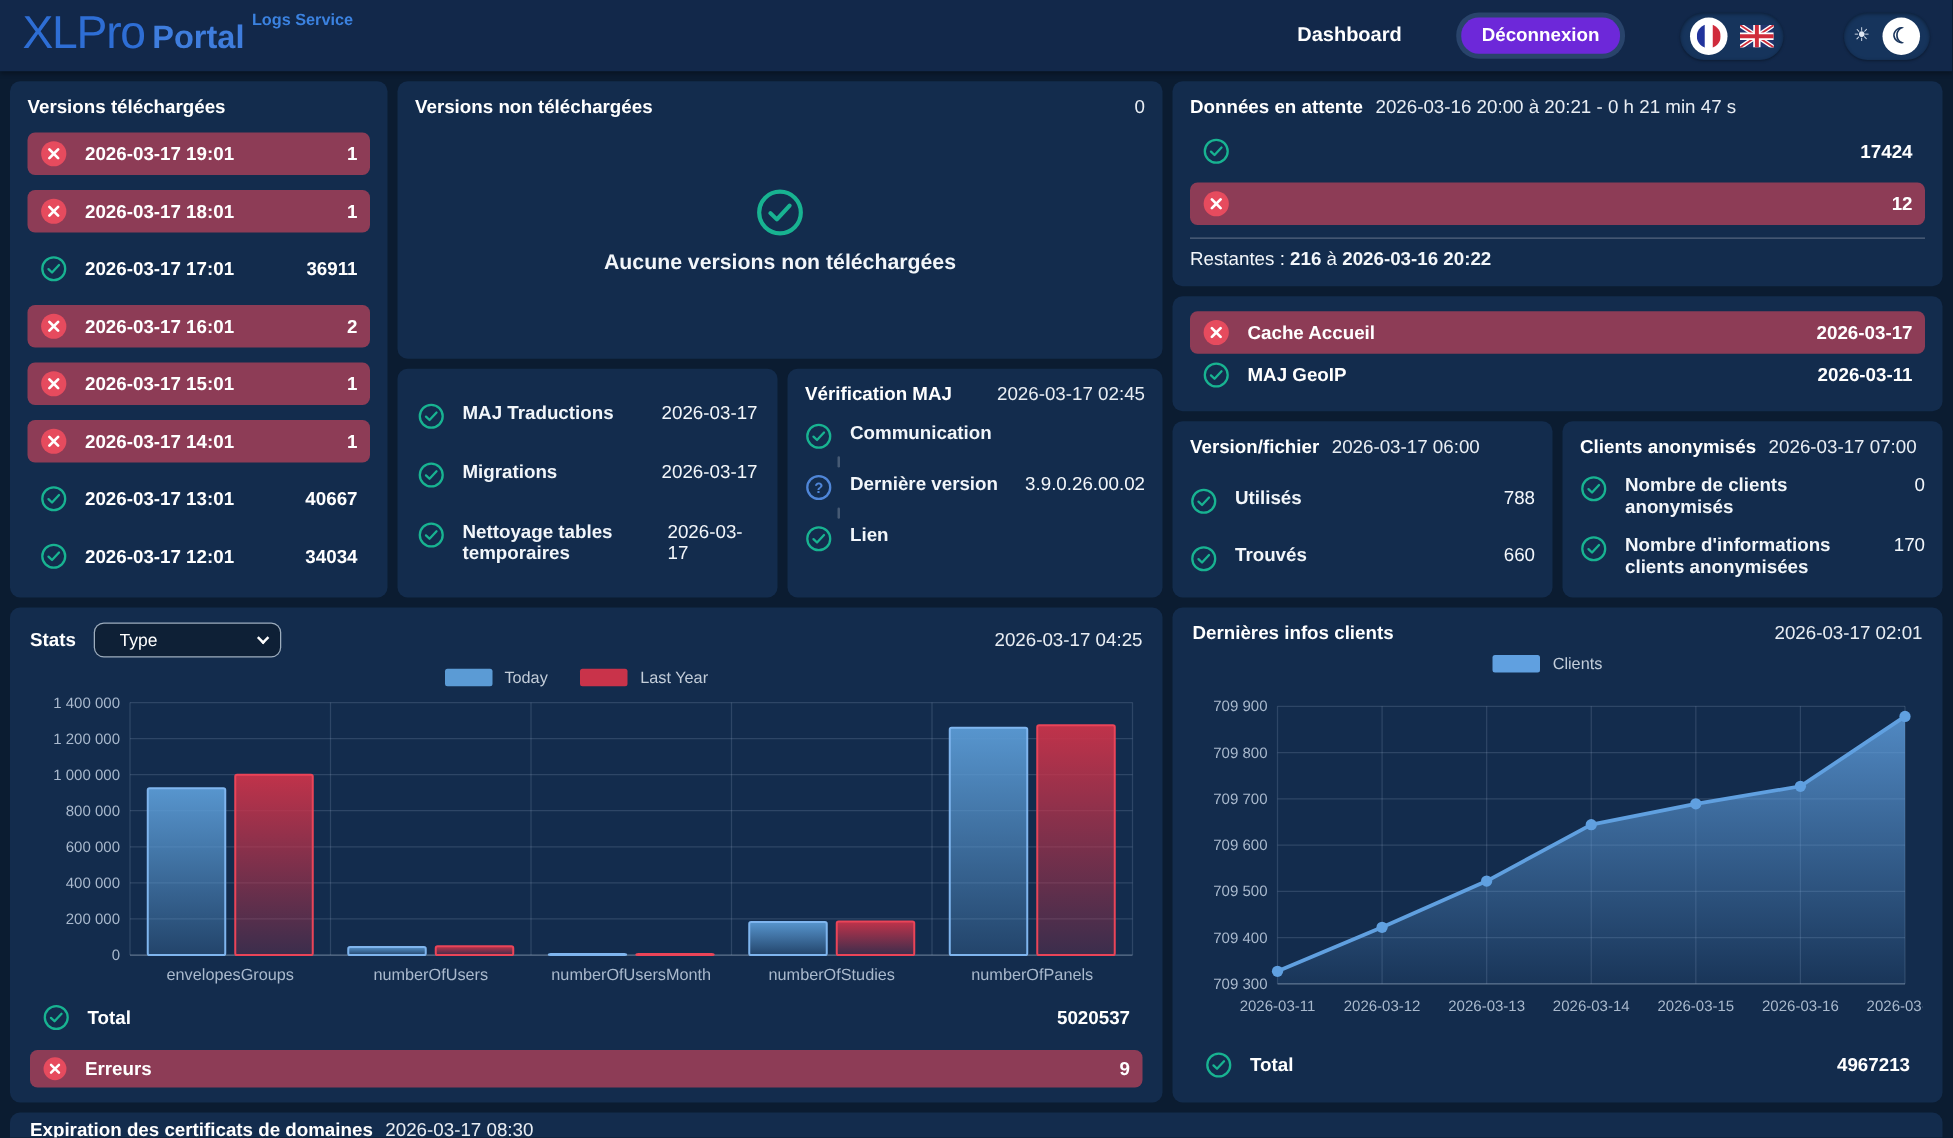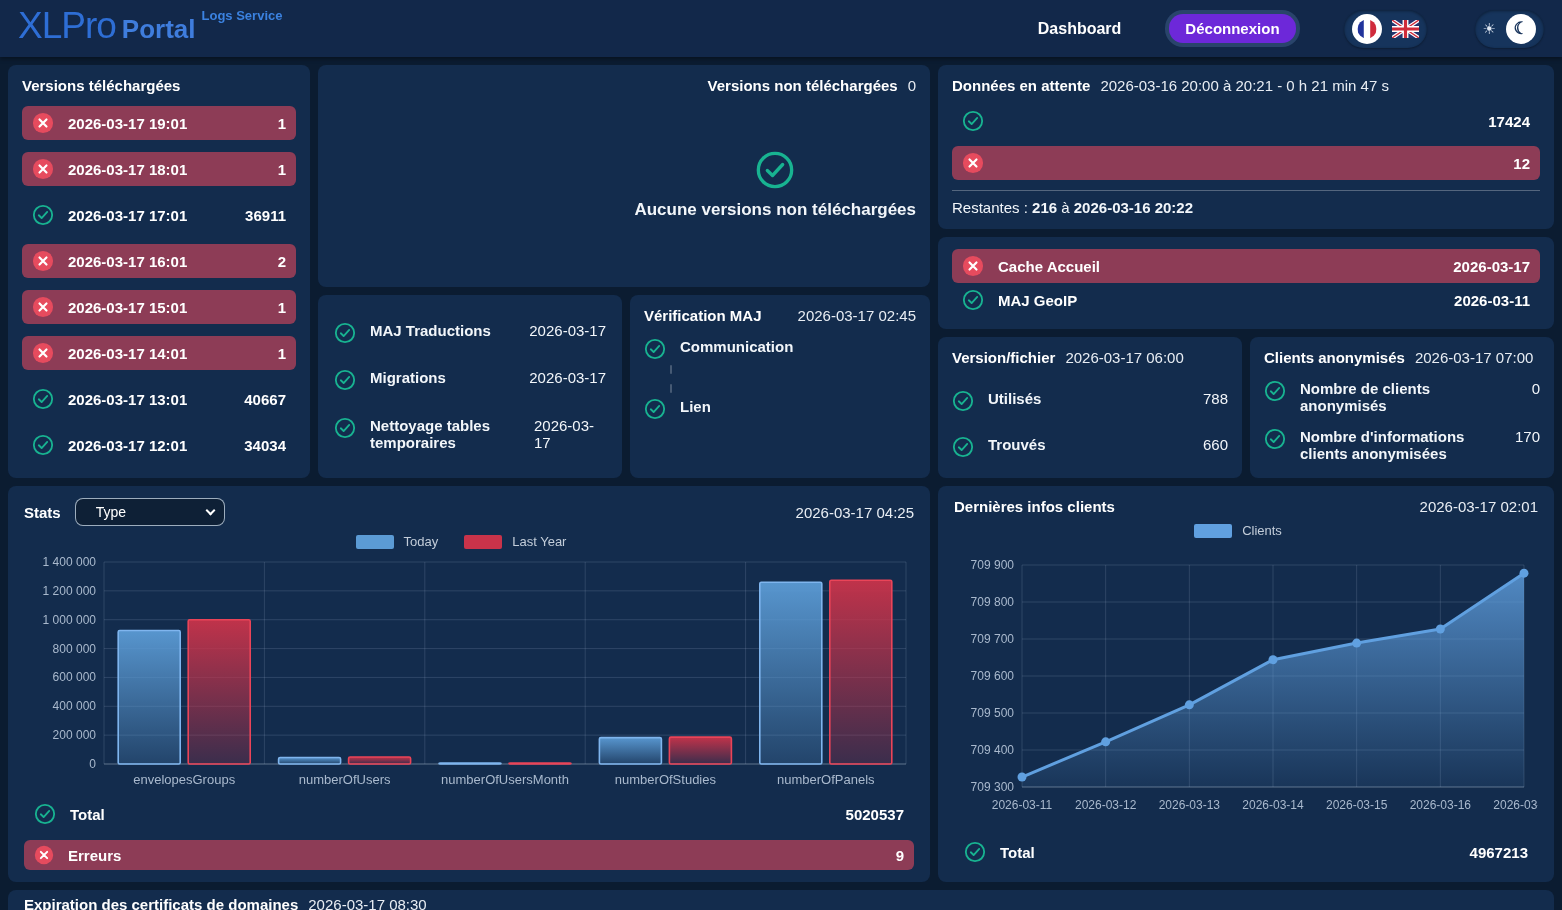--- a/index.html
+++ b/index.html
@@ -44,21 +44,21 @@
     border-radius:6px; font-size:15px; font-weight:700; }
   .srow.error { background:#8d3c56; }
   .srow .rlabel { color:#fff; }
   .srow .rval { margin-left:auto; color:#fff; font-weight:700; }
   .ic { width:22px; height:22px; flex:0 0 22px; display:block; }
   .ic-sm { width:20px; height:20px; flex:0 0 20px; }
 
   .vers-list { display:flex; flex-direction:column; gap:12px; margin-top:12px; }
 
   
-  .empty-panel { display:flex; flex-direction:column; height:222px;align-items:flex-end; }
+  .empty-panel { display:flex; flex-direction:column; height:222px; }
   .empty-center { flex:1; display:flex; flex-direction:column; align-items:center;
     justify-content:center; gap:10px; }
   .big-check { width:40px; height:40px; }
   .empty-msg { font-size:17px; font-weight:700; }
 
   
   .mrow { display:flex; gap:14px; font-size:15px; font-weight:700; }
   .mrow .rlabel { max-width:150px; }
   .mrow .rval { margin-left:auto; font-weight:400; font-size:15px; }
   .maint-panel { display:flex; flex-direction:column; justify-content:space-around; padding:14px 16px; }
@@ -261,20 +261,27 @@
           <span class="panel-ts-right">2026-03-17 02:45</span>
         </div>
         <div class="verif-list">
           <div class="mrow">
             <svg class="ic">
                 <use href="#i-check"></use>
               </svg>
             <span class="rlabel">Communication</span>
           </div>
           <div class="vtick"></div>
+          <div class="mrow">
+            <svg class="ic">
+                <use href="#i-q"></use>
+              </svg>
+            <span class="rlabel">Dernière version</span>
+            <span class="rval">3.9.0.26.00.02</span>
+          </div>
           <div class="vtick"></div>
           <div class="mrow">
             <svg class="ic">
                 <use href="#i-check"></use>
               </svg>
             <span class="rlabel">Lien</span>
           </div>
         </div>
       </div>
     </div>

